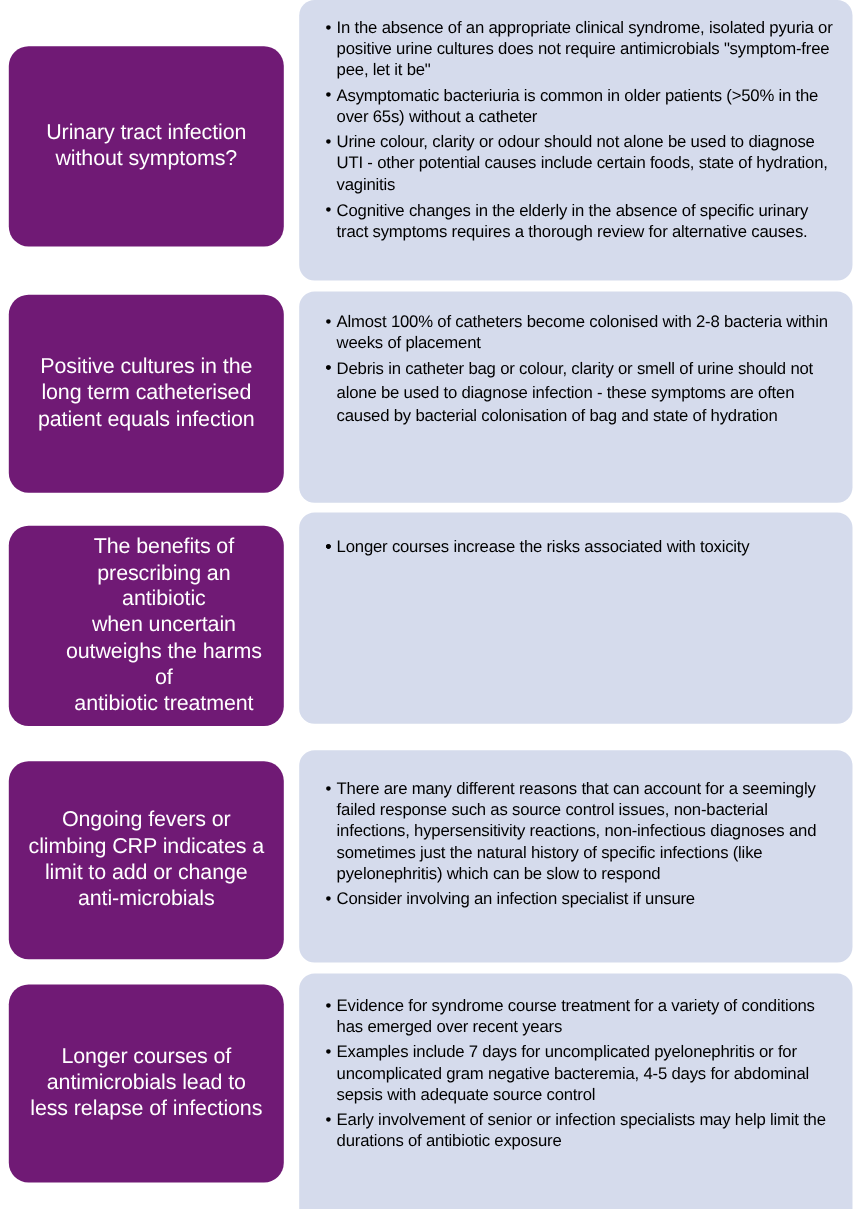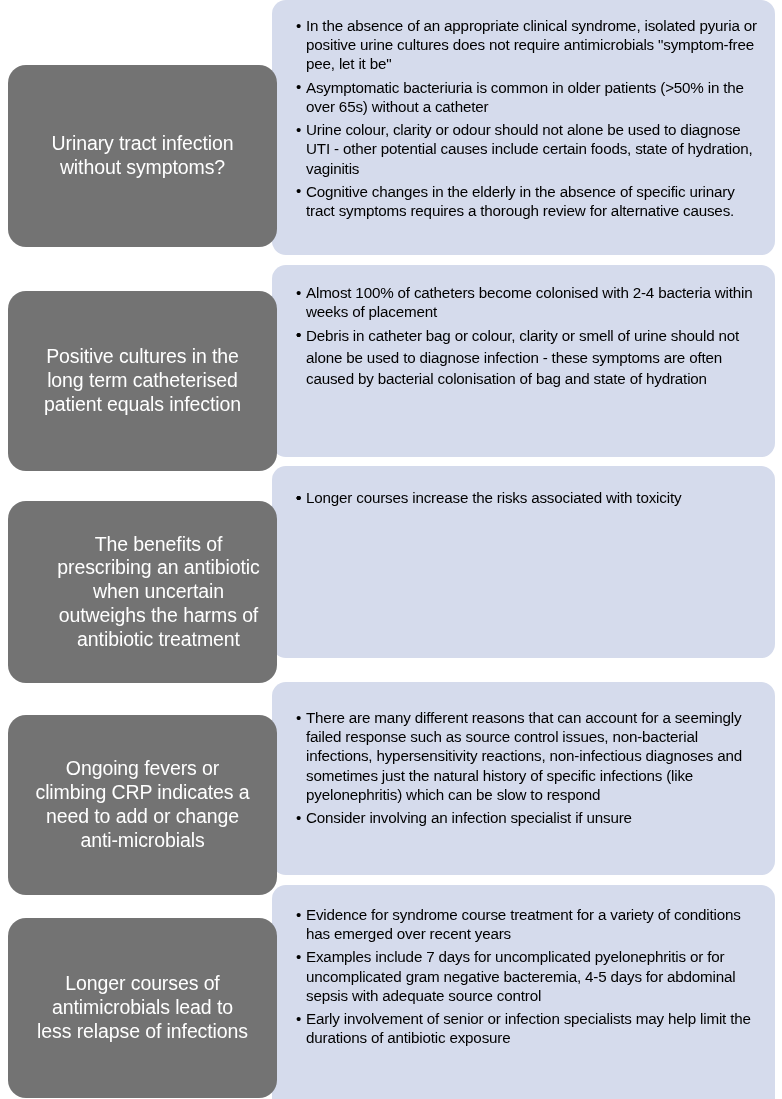--- a/index.html
+++ b/index.html
@@ -35,29 +35,28 @@
     background: #d5dbec;
     border-radius: 14px;
     box-sizing: border-box;
     padding: 14px 14px 14px 24px;
   }
 
   
   .myth-card {
     position: absolute;
     left: 8px;
-    width: 269px;
-    background: #737373;
+    width: 250px;
+    background: #701a75;
     border-radius: 18px;
     display: flex;
     align-items: center;
     justify-content: center;
     box-sizing: border-box;
     padding: 6px 10px;
-    margin-top: 23px;
   }
 
   .myth-title {
     color: #ffffff;
     font-size: 19.5px;
     line-height: 1.22;
     text-align: center;
     letter-spacing: -0.1px;
     white-space: pre-line;
   }
@@ -137,21 +136,21 @@
       <div class="myth-title">Urinary tract infection
 without symptoms?</div>
     </div>
   </div>
 
   <div class="myth-row" id="row-2">
     <div class="facts-panel">
       <ul class="facts-list">
         <li class="fact-item">
           <span class="fact-bullet">•</span>
-          <span>Almost 100% of catheters become colonised with 2-4 bacteria within weeks of placement</span>
+          <span>Almost 100% of catheters become colonised with 2-8 bacteria within weeks of placement</span>
         </li>
         <li class="fact-item">
           <span class="fact-bullet">•</span>
         </li>
         <li class="fact-item loose">
           <span class="fact-bullet">•</span>
           <span>Debris in catheter bag  or colour, clarity or smell of urine should not alone be used to diagnose infection - these symptoms are often caused by bacterial  colonisation of bag and state of hydration</span>
         </li>
       </ul>
     </div>
@@ -195,21 +194,21 @@
         </li>
         <li class="fact-item">
           <span class="fact-bullet">•</span>
           <span>Consider involving an infection specialist if unsure</span>
         </li>
       </ul>
     </div>
     <div class="myth-card">
       <div class="myth-title">Ongoing fevers or
 climbing CRP indicates a
-need to add or change
+limit to add or change
 anti-microbials</div>
     </div>
   </div>
 
   <div class="myth-row" id="row-5">
     <div class="facts-panel">
       <ul class="facts-list">
         <li class="fact-item">
           <span class="fact-bullet">•</span>
           <span>Evidence  for syndrome course treatment for a variety of conditions has emerged over recent years</span>

